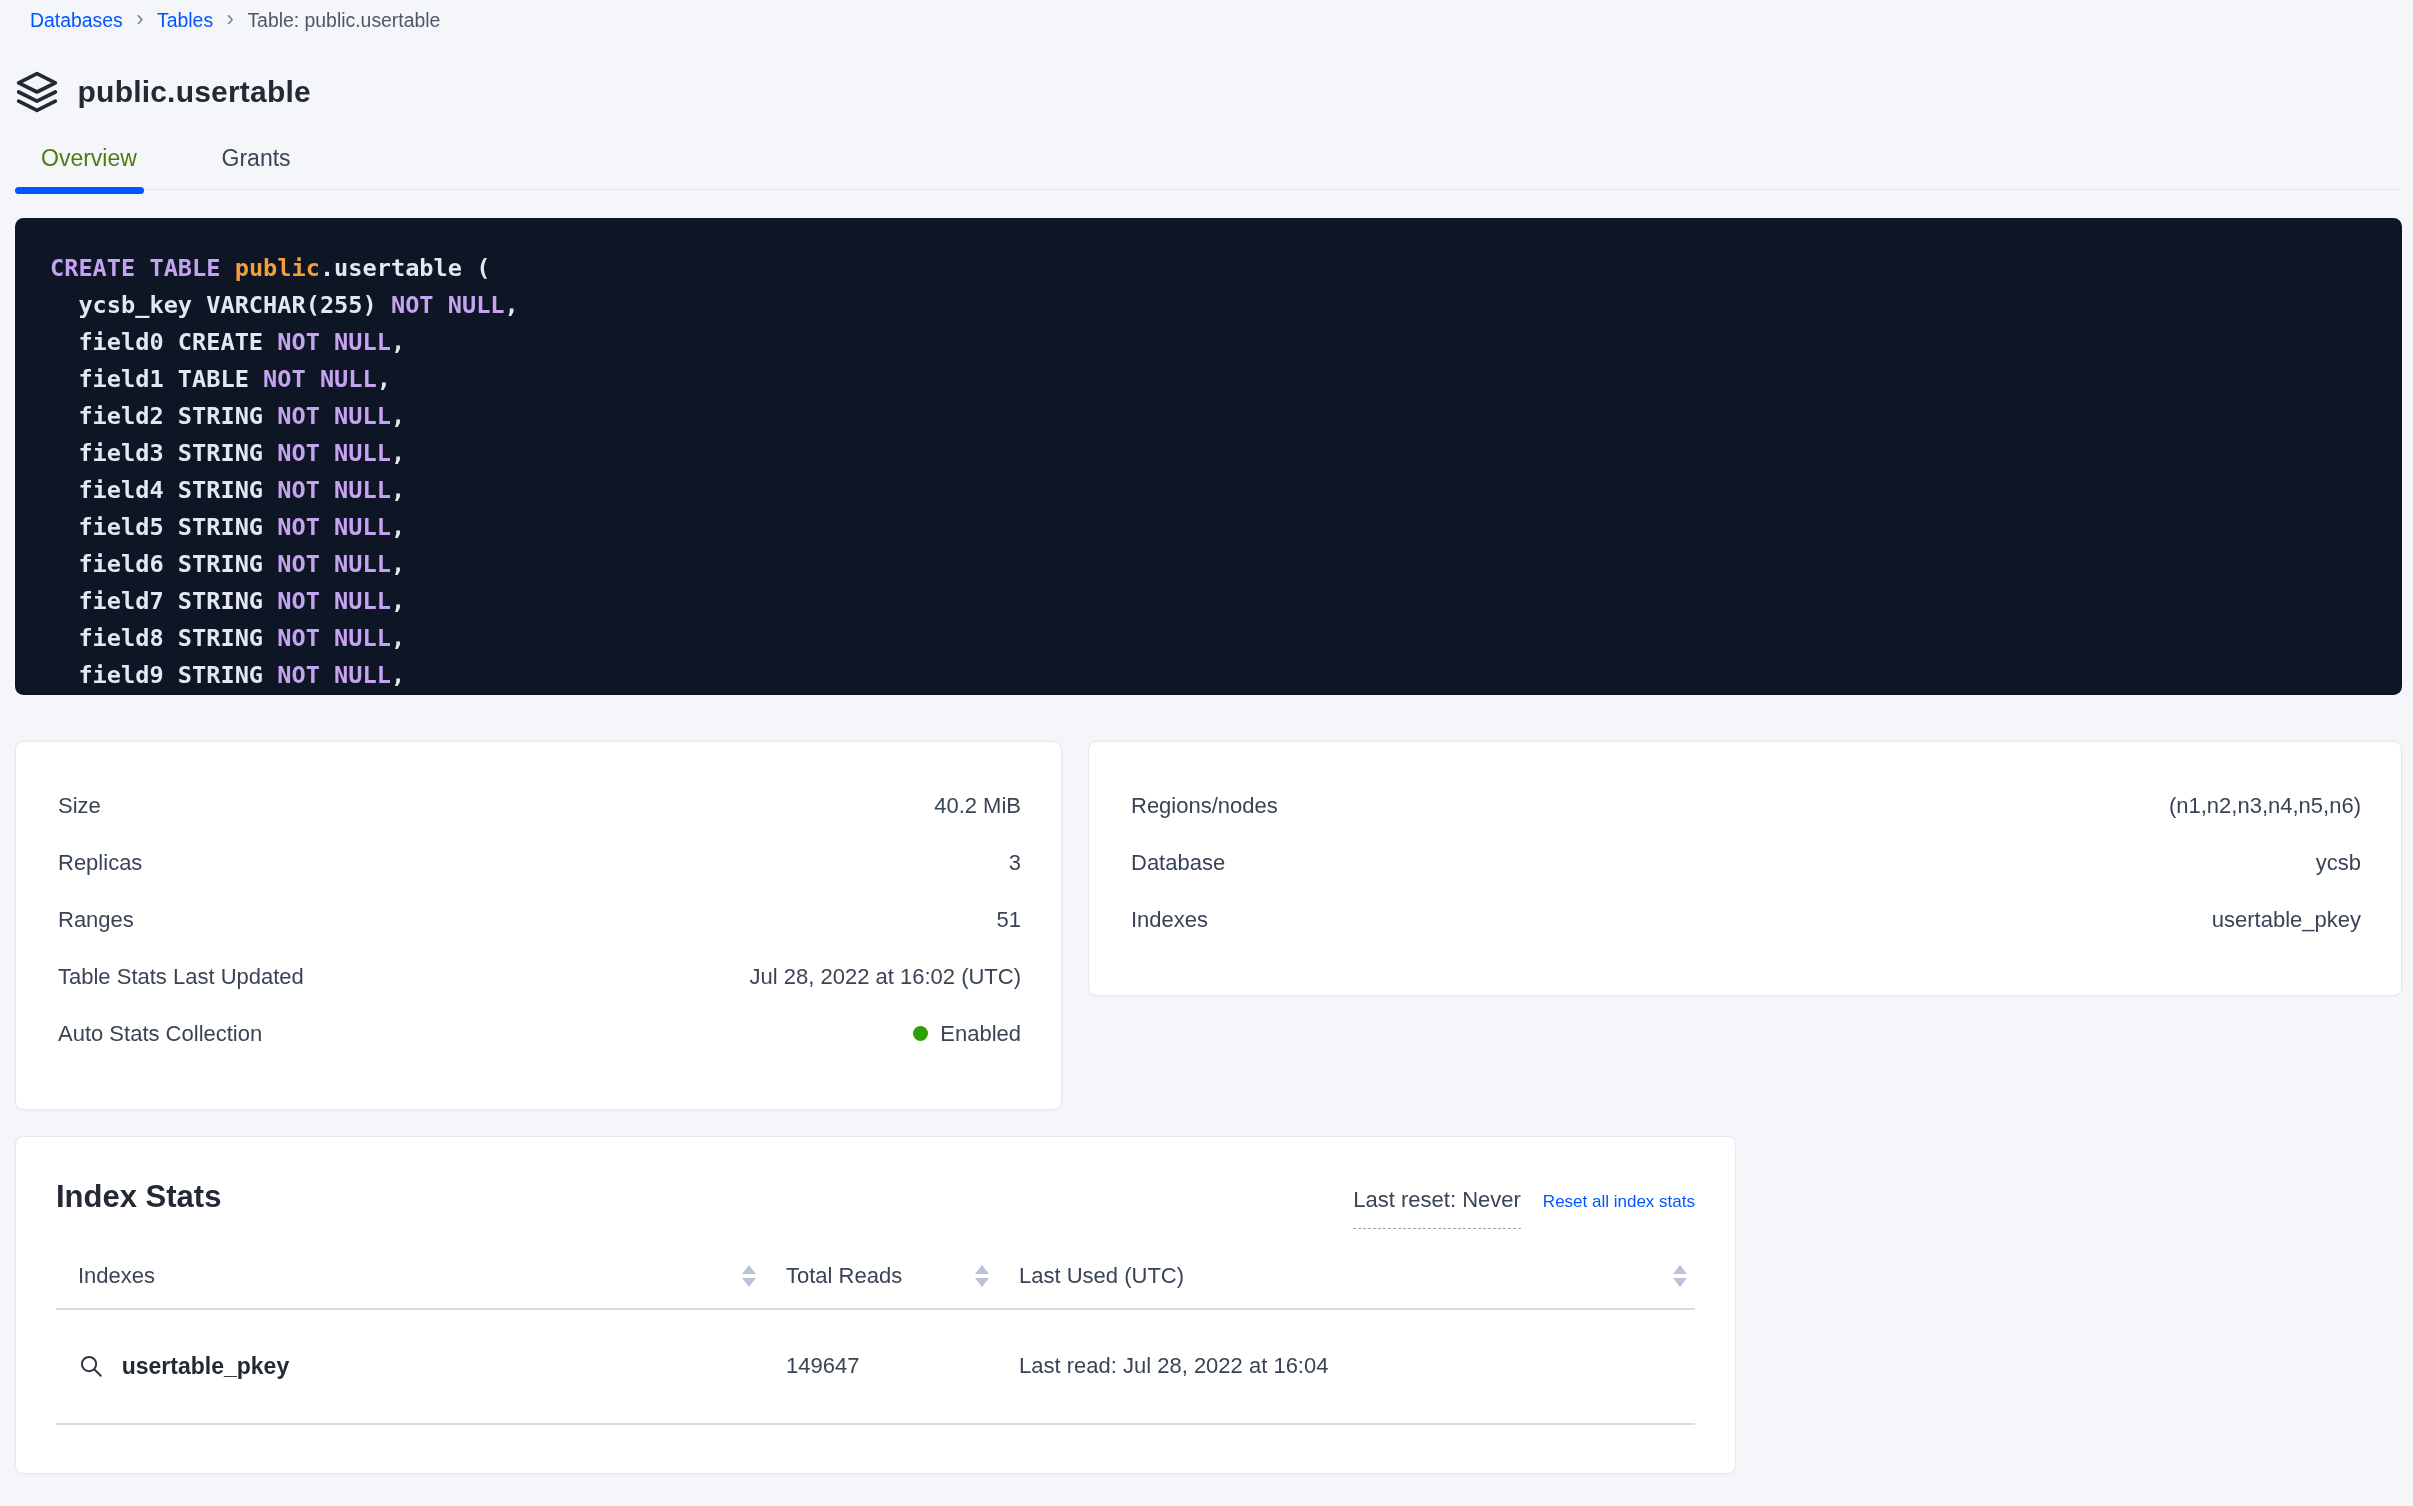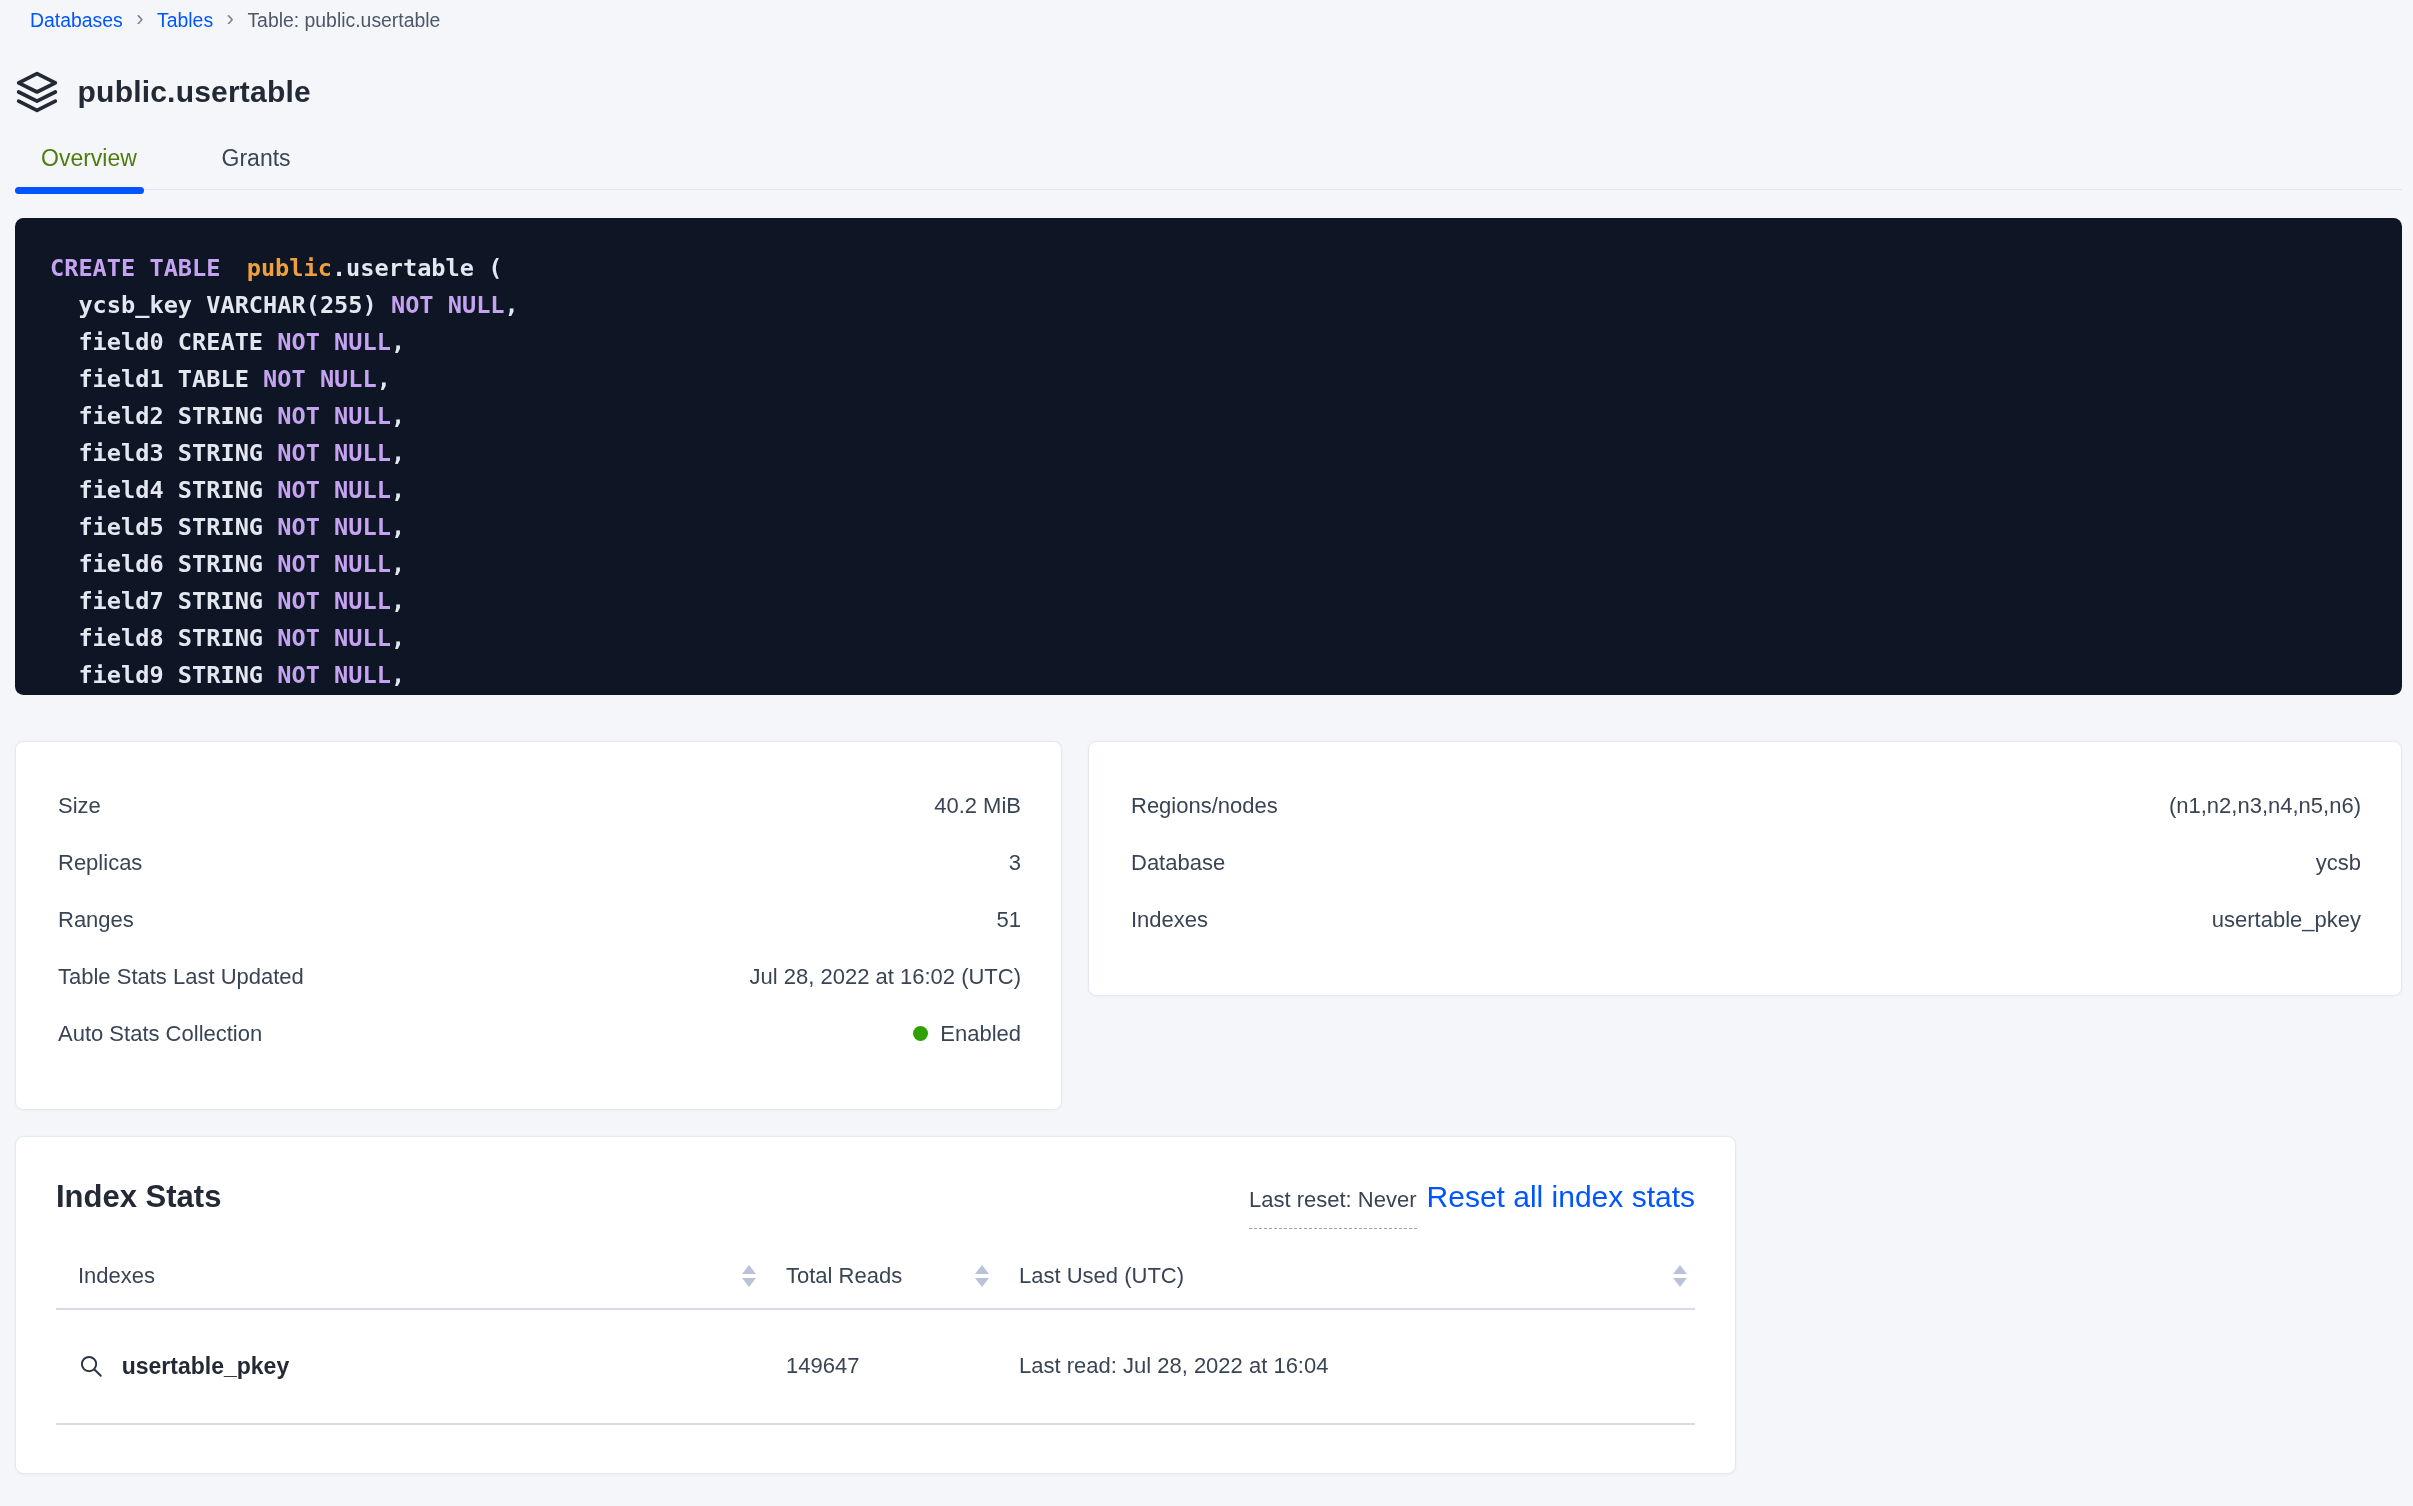--- a/index.html
+++ b/index.html
@@ -62,21 +62,21 @@
     background: #0e1626;
     border-radius: 8.4px;
     padding: 32px 25px 0 35px;
     overflow: hidden;
     font-family: "DejaVu Sans Mono", "Liberation Mono", monospace;
     font-size: 23.6px; font-weight: 700; line-height: 37px;
     color: #e3e7f0;
   }
   .code-line { white-space: pre; }
   .tok-kw { color: #c5a3f0; }
-  .tok-schema { color: #efa03d; margin-left: 12px; }
+  .tok-schema { color: #efa03d; }
 
   
   .card {
     background: #ffffff;
     border: 0.8px solid #e4e8ef;
     border-radius: 8.4px;
     box-shadow: 0 0.8px 2.5px rgba(40,50,70,0.04);
   }
   .cards-row {
     margin: 46px 0 0 15px;
@@ -106,22 +106,22 @@
     padding-top: 42px;
     display: flex; align-items: baseline; justify-content: space-between;
   }
   .index-title { font-size: 31px; font-weight: 700; color: #242a35; }
   .index-actions { display: flex; align-items: baseline; }
   .last-reset {
     font-size: 22px; color: #394455;
     border-bottom: 1.7px dashed #9aa3b4; padding-bottom: 15px;
   }
   .reset-link {
-    font-size: 30px; color: #0055ff; text-decoration: none;
-    margin-left: 10px; cursor: pointer;
+    font-size: 17px; color: #0055ff; text-decoration: none;
+    margin-left: 22px; cursor: pointer;
   }
   .tbl-header, .tbl-row {
     display: grid;
     grid-template-columns: 708px 233px 1fr;
     align-items: center;
   }
   .tbl-header {
     margin-top: 34px;
     padding-bottom: 18.6px;
     border-bottom: 2.5px solid #d7dbe6;

